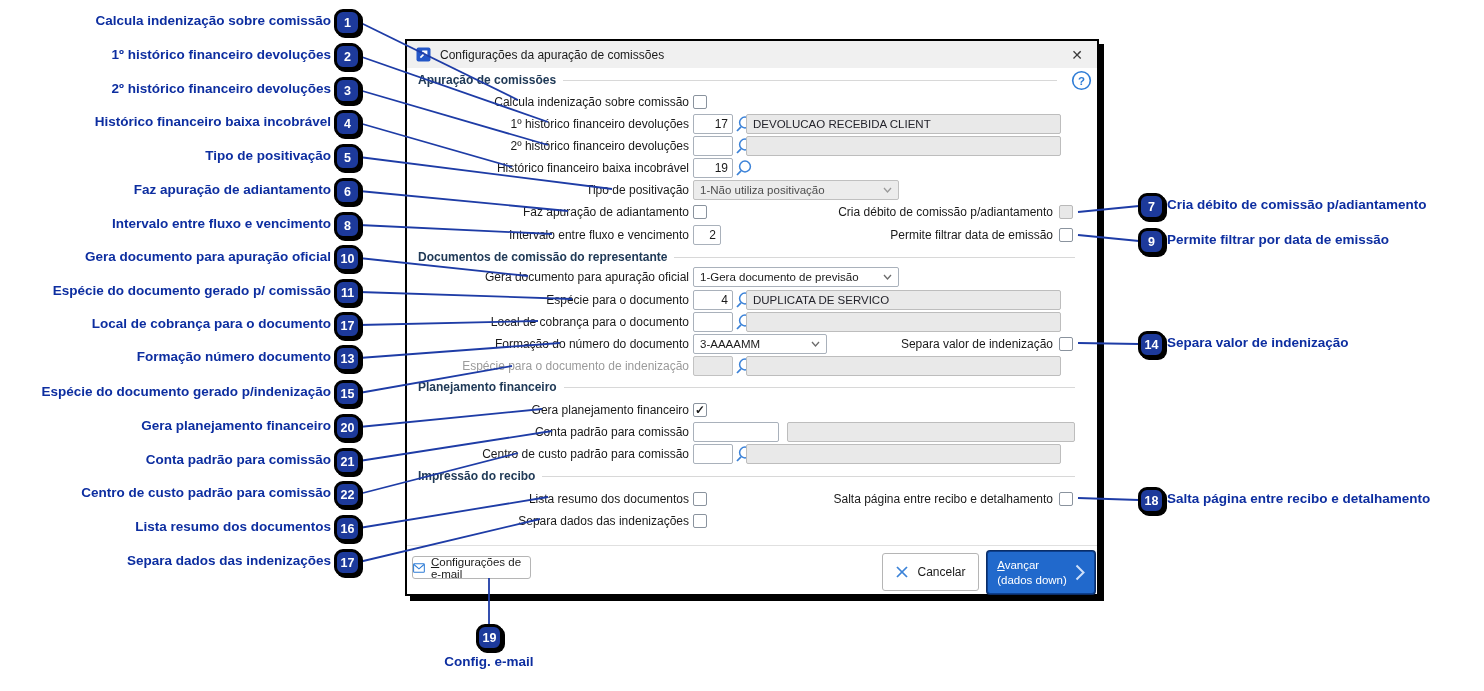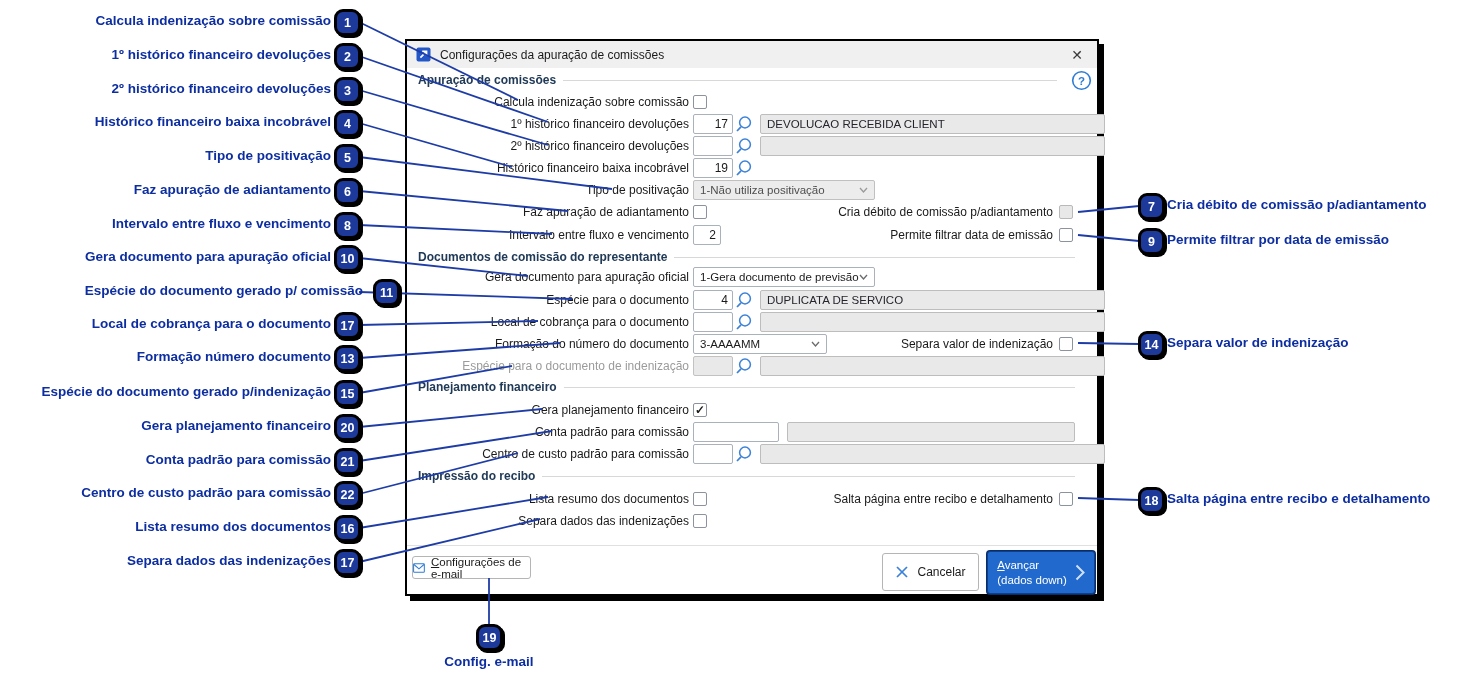--- a/index.html
+++ b/index.html
@@ -39,33 +39,33 @@
     width:40px; height:20px; border:1px solid #a9b1bb; border-radius:2px; background:#fff;
     font-family:"Liberation Sans", sans-serif; font-size:12px; color:#1a1a1a;
     text-align:right; padding:0 4px; outline:none;
   }
   .code-input.dis { background:#e9e9e9; border-color:#c2c2c2; }
   .code-input.w28 { width:28px; }
   .code-input.w86 { width:86px; text-align:left; }
   .mag { width:18px; height:19px; margin-left:1px; flex:0 0 auto; }
 
   .ro-field {
-    position:absolute; left:353px; width:345px; height:20px; top:1px;
+    position:absolute; left:339px; width:315px; height:20px; top:1px;
     background:#e9e9e9; border:1px solid #bdbdbd; border-radius:2px;
     line-height:18px; padding:0 6px; font-size:11.5px; color:#24242c;
     white-space:nowrap; overflow:hidden;
   }
   .ro-field.conta { left:380px; width:288px; }
 
   .dd {
     height:20px; border:1px solid #a9b1bb; border-radius:2px; background:#fff;
     display:flex; align-items:center; justify-content:space-between;
     padding:0 6px; font-size:11.5px; color:#1a1a1a;
   }
-  .dd.w206 { width:182px; } .dd.w134 { width:134px; }
+  .dd.w206 { width:206px; } .dd.w134 { width:134px; }
   .dd.dis { background:#ececec; color:#4e4e4e; border-color:#c0c0c0; }
 
   .cbx {
     width:14px; height:14px; border:1px solid #8a939e; border-radius:2px; background:#fff;
     display:flex; align-items:center; justify-content:center;
     font-size:12px; line-height:12px; color:#1a1a1a; font-weight:bold;
   }
   .cbx.dis { background:#e8e8e8; border-color:#b9b9b9; }
 
   .right-opt { position:absolute; left:300px; right:24px; top:0; height:22px;
@@ -362,22 +362,22 @@
     <div class="ann-circle" style="left: 334px; top: 110px;">4</div>
     <div class="ann-label" style="left: 0px; width: 331px; text-align: right; top: 114px;">Histórico financeiro baixa incobrável</div>
     <div class="ann-circle" style="left: 334px; top: 144px;">5</div>
     <div class="ann-label" style="left: 0px; width: 331px; text-align: right; top: 148px;">Tipo de positivação</div>
     <div class="ann-circle" style="left: 334px; top: 178px;">6</div>
     <div class="ann-label" style="left: 0px; width: 331px; text-align: right; top: 182px;">Faz apuração de adiantamento</div>
     <div class="ann-circle" style="left: 334px; top: 212px;">8</div>
     <div class="ann-label" style="left: 0px; width: 331px; text-align: right; top: 216px;">Intervalo entre fluxo e vencimento</div>
     <div class="ann-circle" style="left: 334px; top: 245px;">10</div>
     <div class="ann-label" style="left: 0px; width: 331px; text-align: right; top: 249px;">Gera documento para apuração oficial</div>
-    <div class="ann-circle" style="left: 334px; top: 279px; margin-left: 39px;">11</div>
-    <div class="ann-label" style="left: 0px; width: 331px; text-align: right; top: 283px; margin-left: 32px;">Espécie do documento gerado p/ comissão</div>
+    <div class="ann-circle" style="left: 334px; top: 279px;">11</div>
+    <div class="ann-label" style="left: 0px; width: 331px; text-align: right; top: 283px;">Espécie do documento gerado p/ comissão</div>
     <div class="ann-circle" style="left: 334px; top: 312px;">17</div>
     <div class="ann-label" style="left: 0px; width: 331px; text-align: right; top: 316px;">Local de cobrança para o documento</div>
     <div class="ann-circle" style="left: 334px; top: 345px;">13</div>
     <div class="ann-label" style="left: 0px; width: 331px; text-align: right; top: 349px;">Formação número documento</div>
     <div class="ann-circle" style="left: 334px; top: 380px;">15</div>
     <div class="ann-label" style="left: 0px; width: 331px; text-align: right; top: 384px;">Espécie do documento gerado p/indenização</div>
     <div class="ann-circle" style="left: 334px; top: 414px;">20</div>
     <div class="ann-label" style="left: 0px; width: 331px; text-align: right; top: 418px;">Gera planejamento financeiro</div>
     <div class="ann-circle" style="left: 334px; top: 448px;">21</div>
     <div class="ann-label" style="left: 0px; width: 331px; text-align: right; top: 452px;">Conta padrão para comissão</div>

